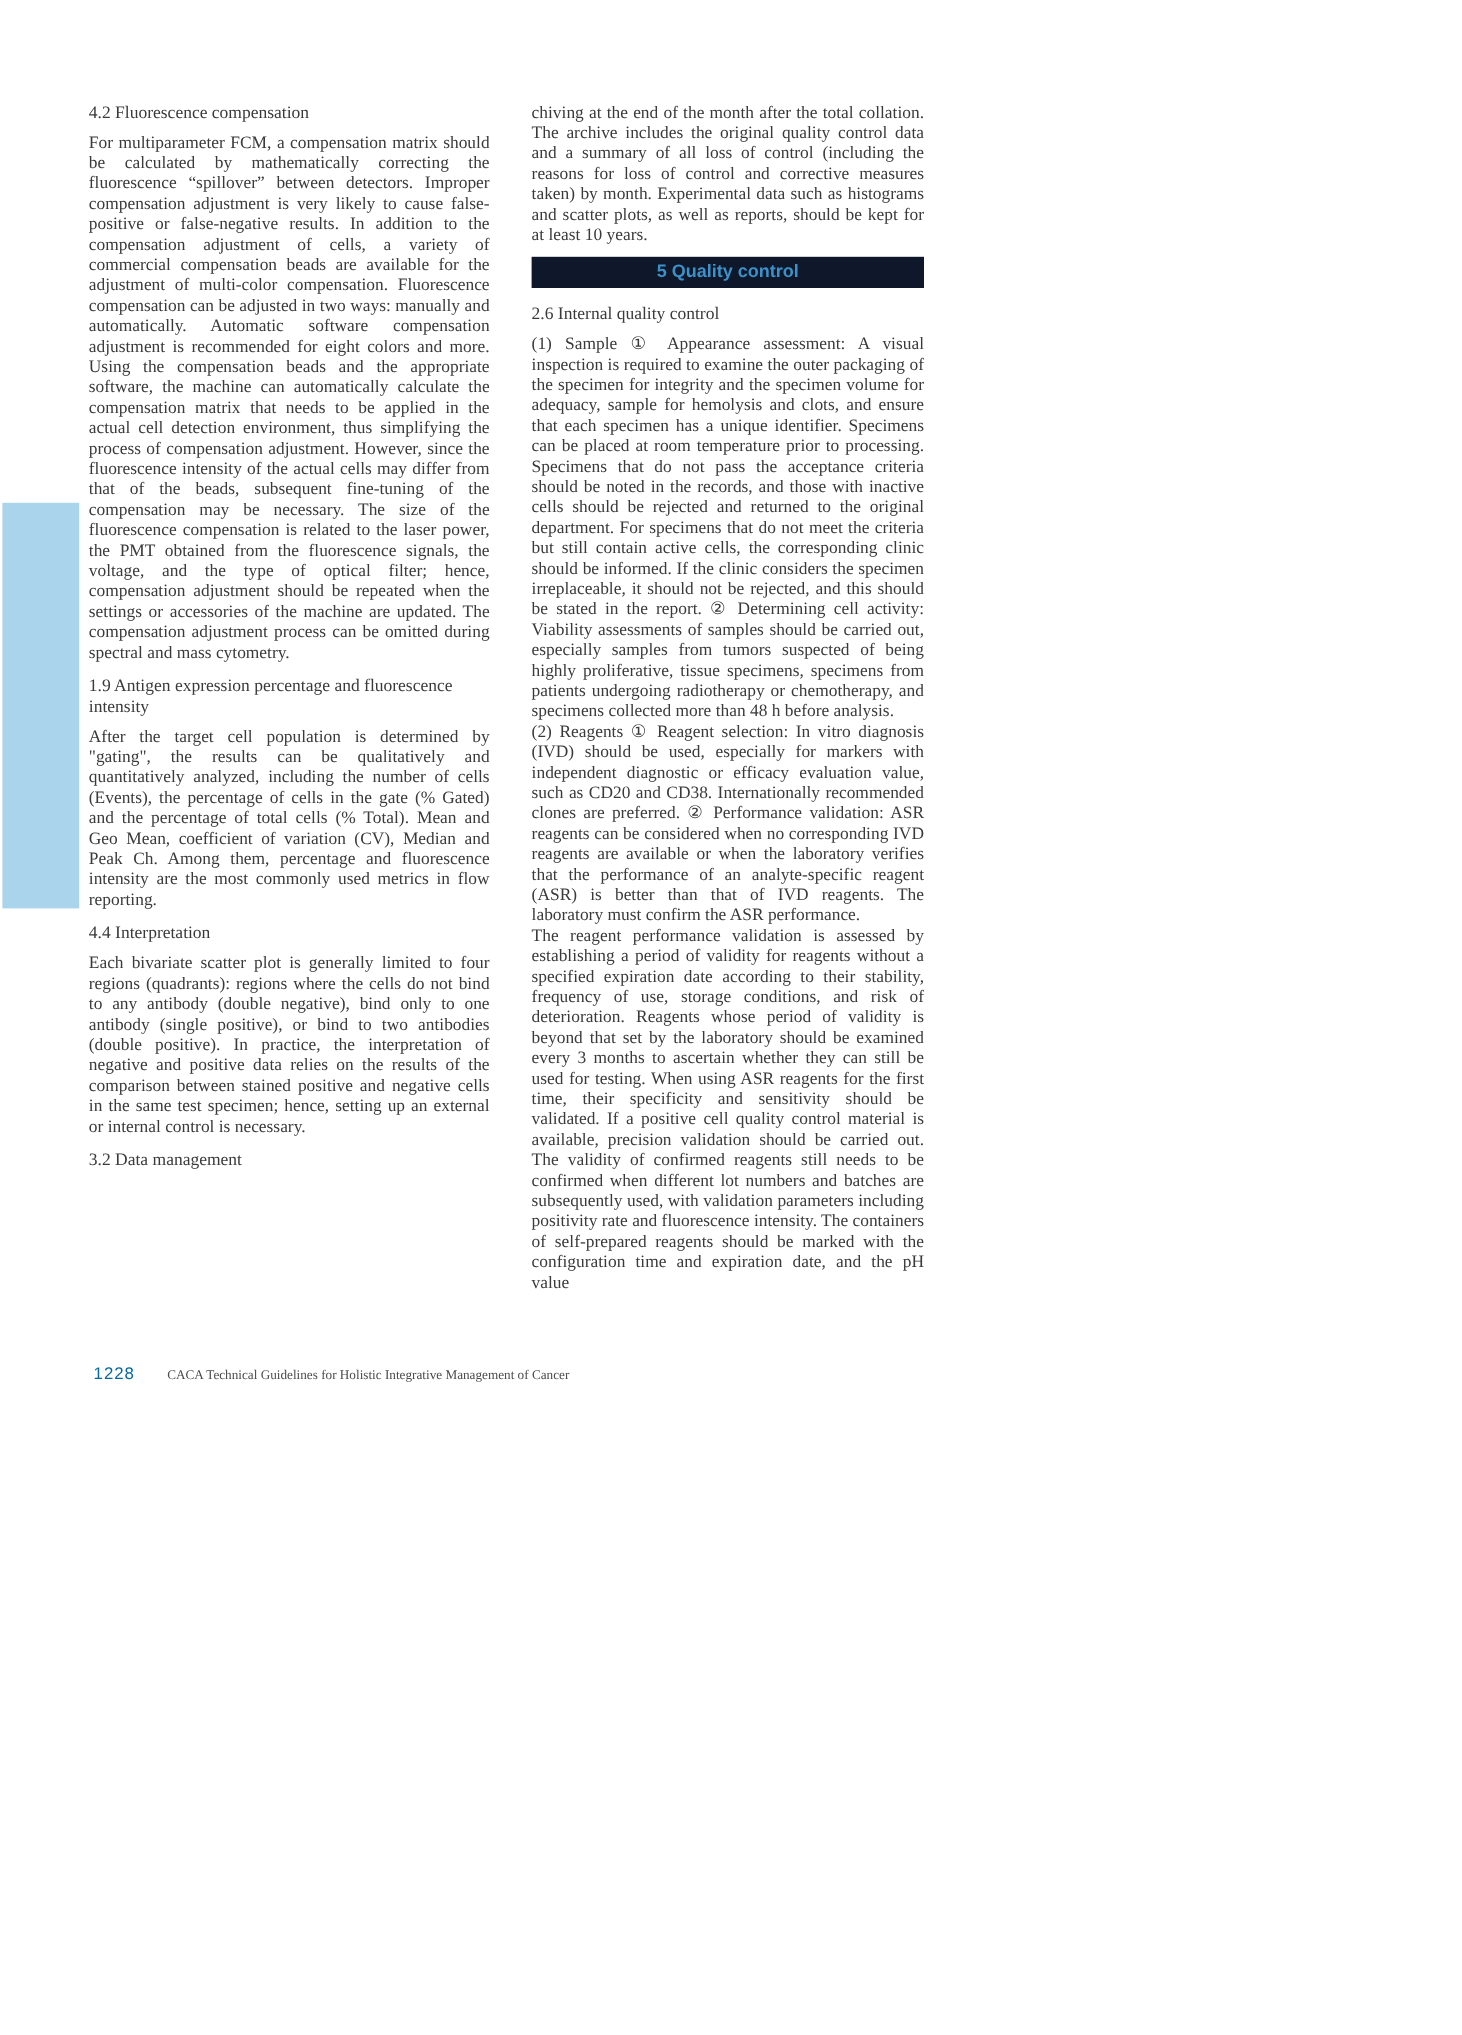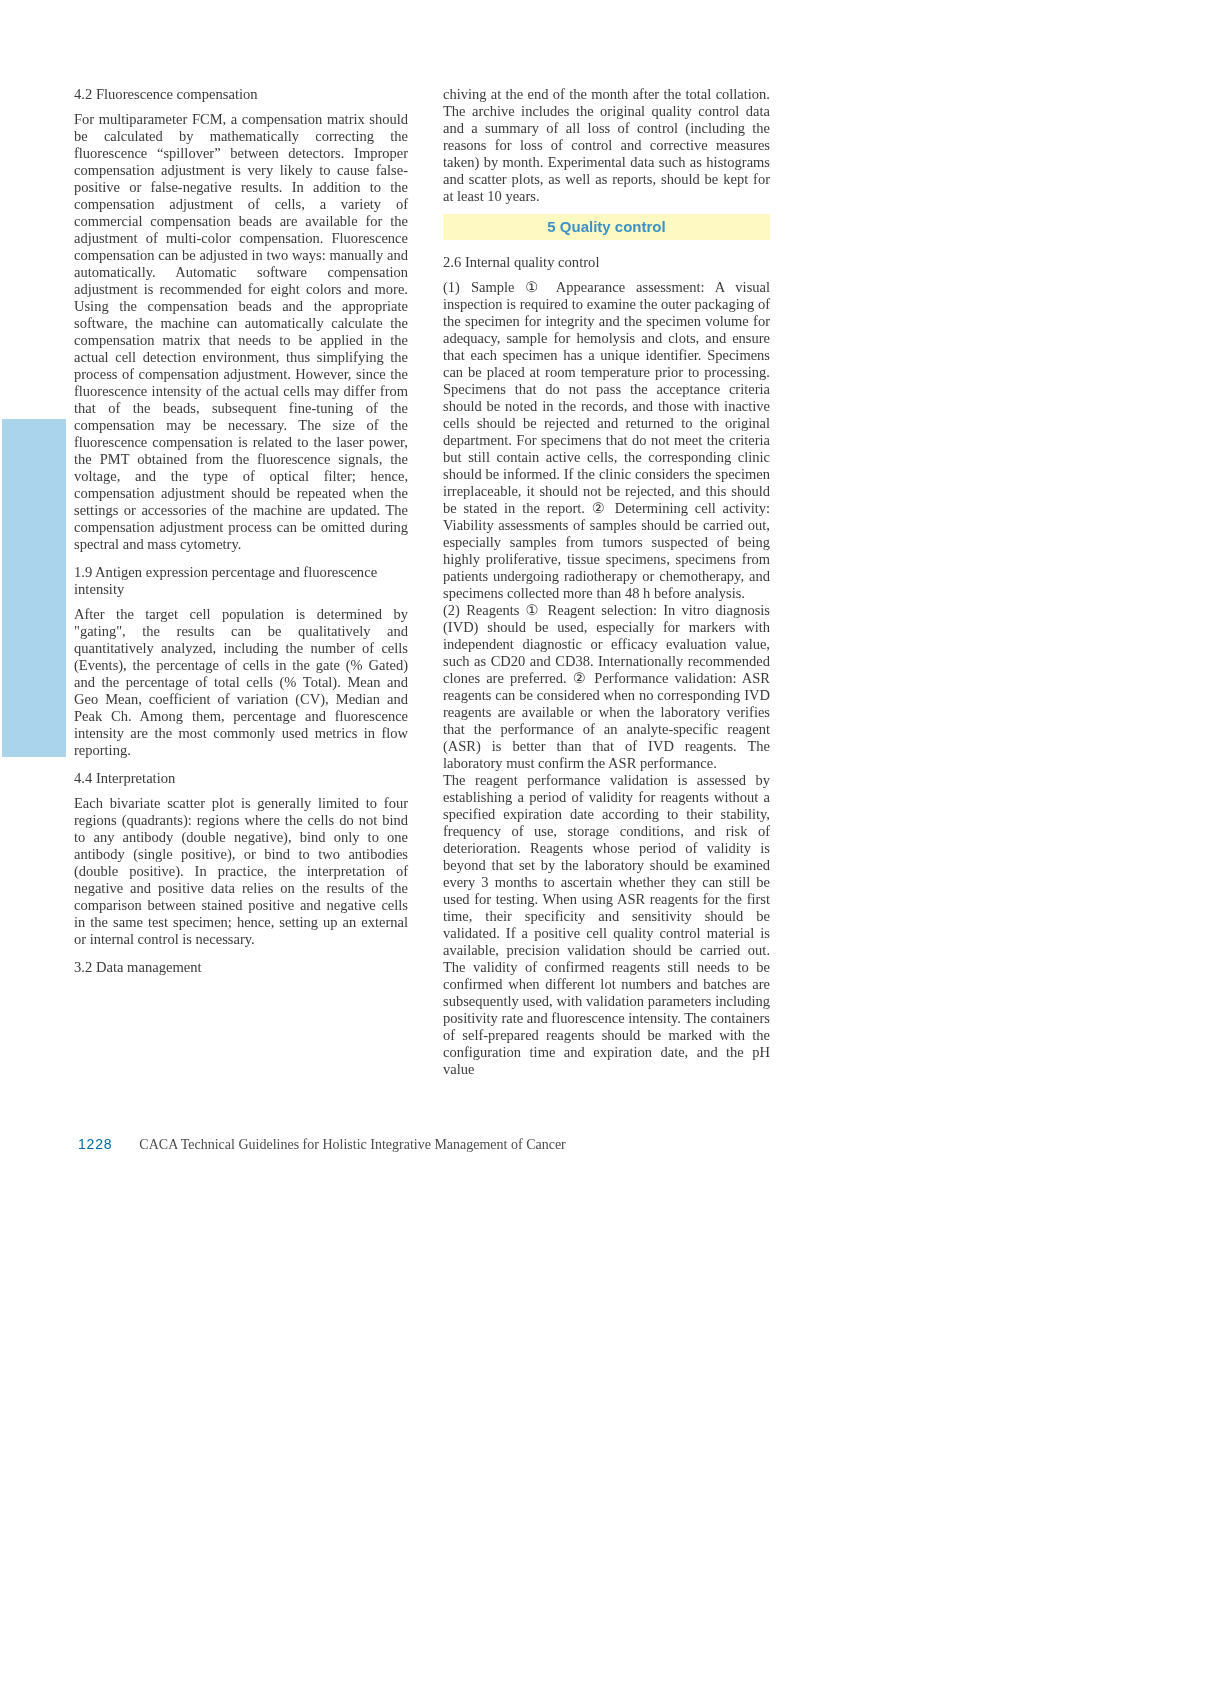--- a/index.html
+++ b/index.html
@@ -60,21 +60,21 @@
   .subheading {
     margin: 11px 0 8px 0;
     text-align: left;
     font-size: 14.6px;
     line-height: 17px;
   }
   .subheading.first { margin-top: 0; }
 
   .section-band {
     margin: 9px 0 14px 0;
-    background: #fef9c3;
+    background: #0f172a;
     color: #3c92c8;
     font-family: "Liberation Sans", "DejaVu Sans", sans-serif;
     font-weight: bold;
     font-size: 15px;
     line-height: 26px;
     text-align: center;
   }
 
   
   .footer {
@@ -85,21 +85,21 @@
     align-items: baseline;
   }
   .footer-page-number {
     font-family: "Liberation Sans", "DejaVu Sans", sans-serif;
     font-size: 14px;
     letter-spacing: 0.8px;
     color: #0369a1;
   }
   .footer-title {
     margin-left: 27px;
-    font-size: 14px;
+    font-size: 11px;
     color: #4b4b4b;
   }
 </style>
 </head>
 <body>
 
 <div class="page">
 
   <div class="side-band">
     <div class="side-band-label">Hematological Neoplasm Pathology</div>

